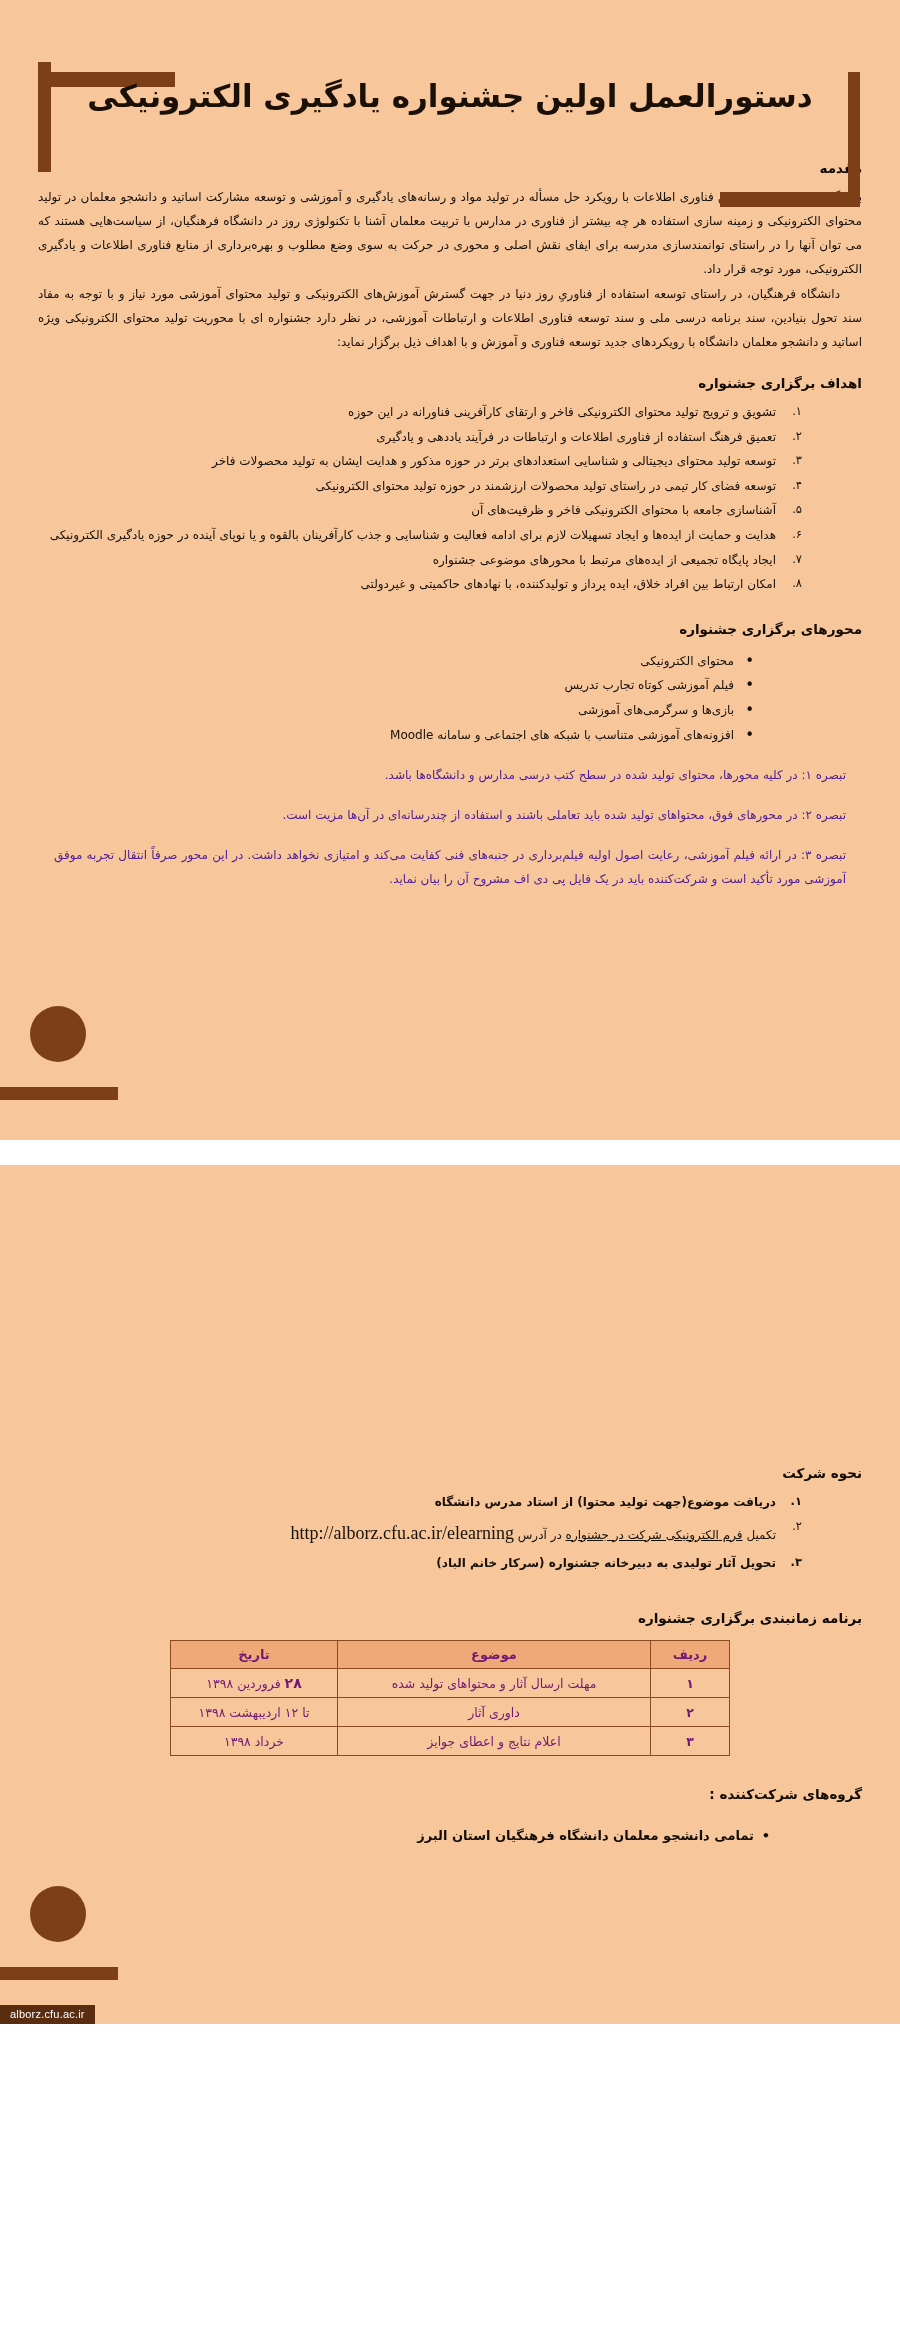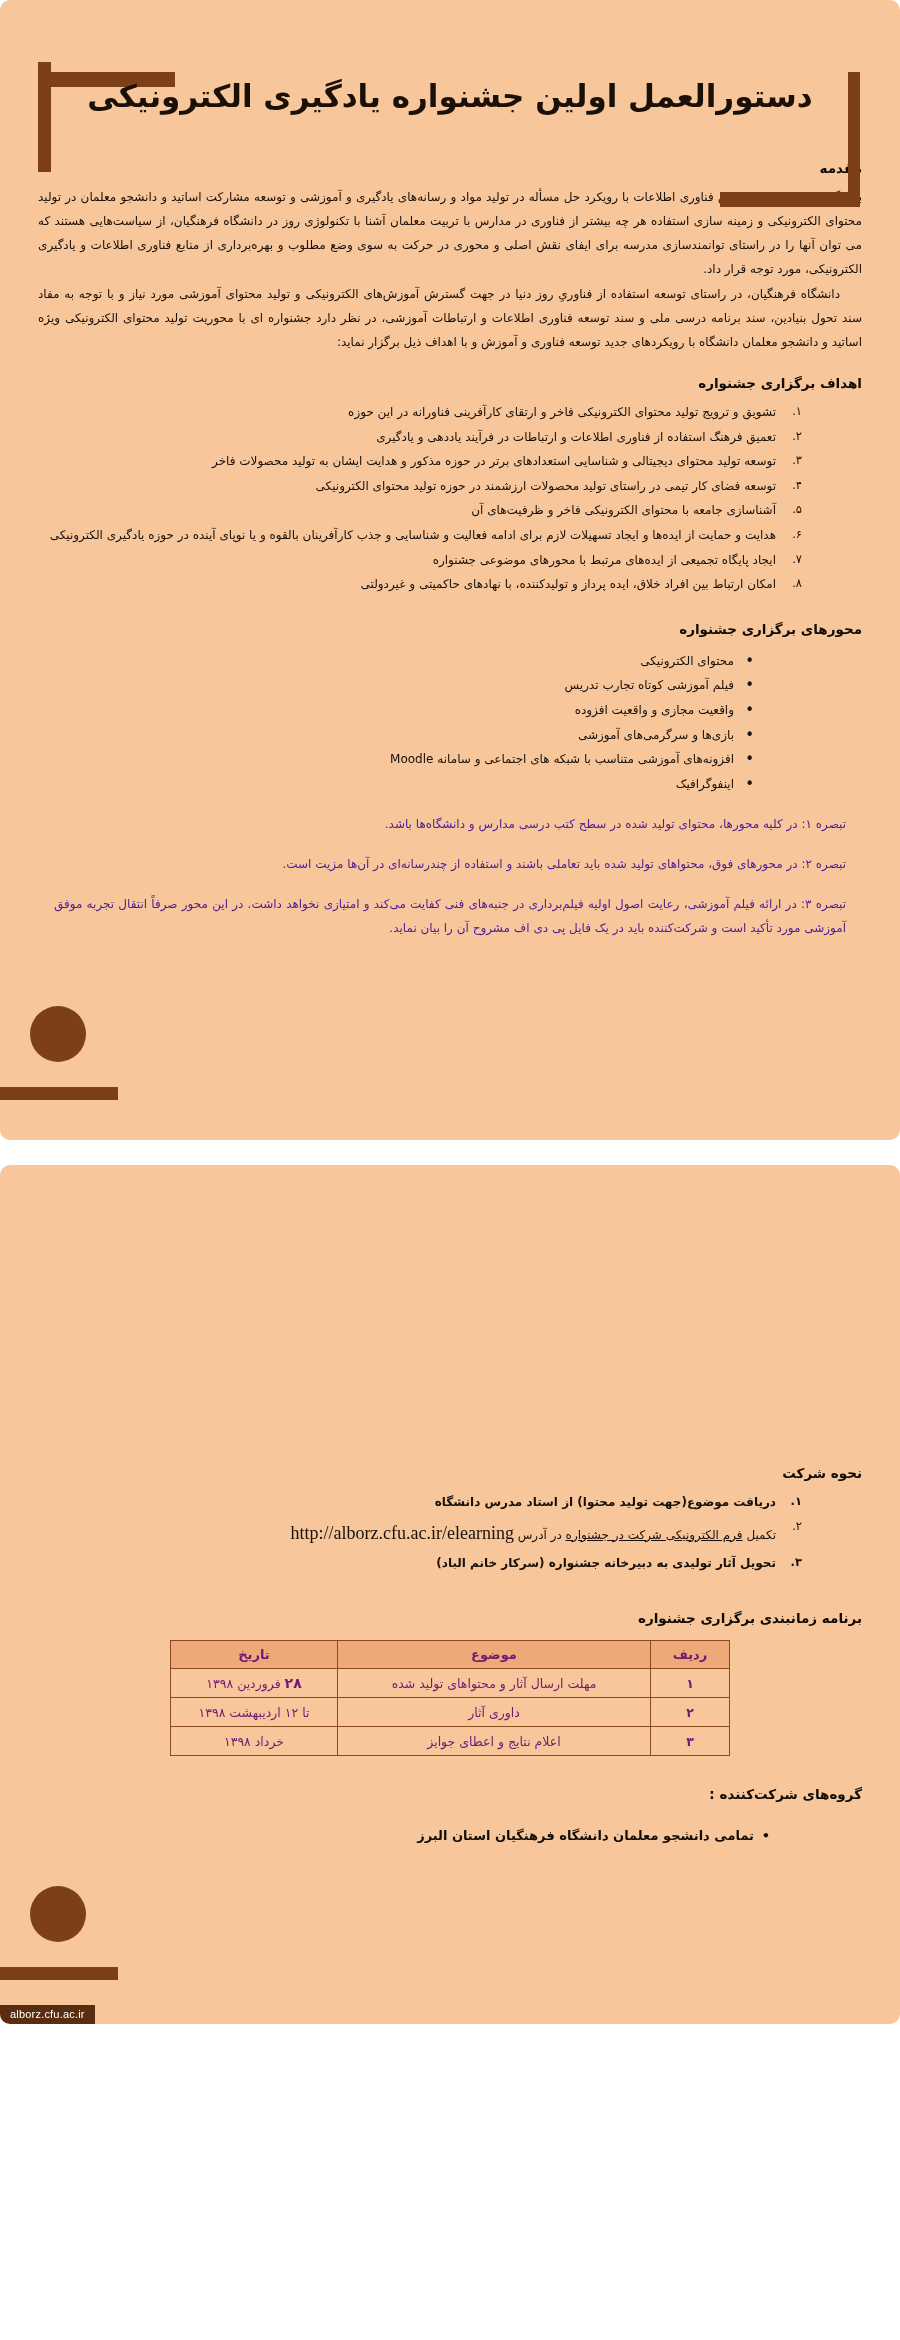--- a/index.html
+++ b/index.html
@@ -19,21 +19,20 @@
     overflow:hidden;
   }
 
   
   .page{
     position:relative;
     background:#f7c79b;
     width:900px;
     box-sizing:border-box;
     overflow:hidden;
-    border-radius:10px;
   }
   .page-1{height:1140px;}
   .page-gap{height:25px;background:#ffffff;width:900px;}
   .page-2{height:859px;}
 
   
   .hdr{
     position:relative;
     height:160px;
   }
@@ -251,24 +250,22 @@
         <li><span class="num">۷.</span><span>ایجاد پایگاه تجمیعی از ایده‌های مرتبط با محورهای موضوعی جشنواره</span></li>
         <li><span class="num">۸.</span><span>امکان ارتباط بین افراد خلاق، ایده پرداز و تولیدکننده، با نهادهای حاکمیتی و غیردولتی</span></li>
       </ol>
 
       <div style="height:24px"></div>
 
       <h2 class="sec">محورهای برگزاری جشنواره</h2>
       <ul class="bullets">
         <li>محتوای الکترونیکی</li>
         <li>فیلم آموزشی کوتاه تجارب تدریس</li>
-        <li>واقعیت مجازی و واقعیت افزوده</li>
         <li>بازی‌ها و سرگرمی‌های آموزشی</li>
         <li>افزونه‌های آموزشی متناسب با شبکه های اجتماعی و سامانه Moodle</li>
-        <li>اینفوگرافیک</li>
       </ul>
 
       <p class="note">تبصره ۱: در کلیه محورها، محتوای تولید شده در سطح کتب درسی مدارس و دانشگاه‌ها باشد.</p>
       <p class="note">تبصره ۲: در محورهای فوق، محتواهای تولید شده باید تعاملی باشند و استفاده از چندرسانه‌ای در آن‌ها مزیت است.</p>
       <p class="note">تبصره ۳: در ارائه فیلم آموزشی، رعایت اصول اولیه فیلم‌برداری در جنبه‌های فنی کفایت می‌کند و امتیازی نخواهد داشت. در این محور صرفاً انتقال تجربه موفق آموزشی مورد تأکید است و شرکت‌کننده باید در یک فایل پی دی اف مشروح آن را بیان نماید.</p>
     </div>
 
     <div class="orn-circle" style="left:30px;bottom:78px;"></div>
     <div class="orn-rect" style="left:0;bottom:40px;width:118px;height:13px;"></div>
   </section>

